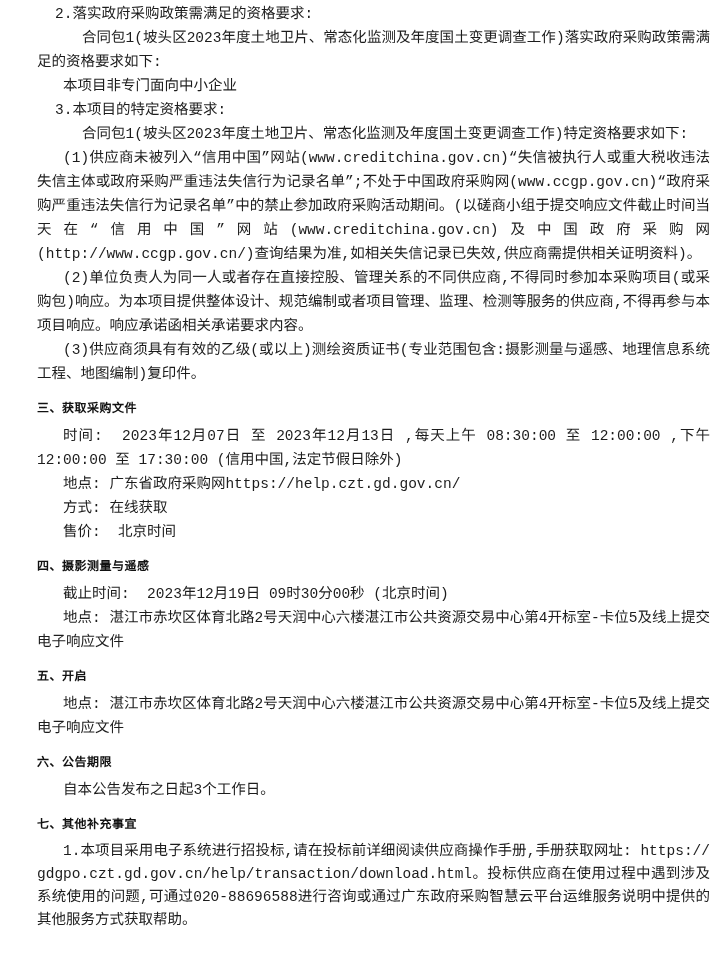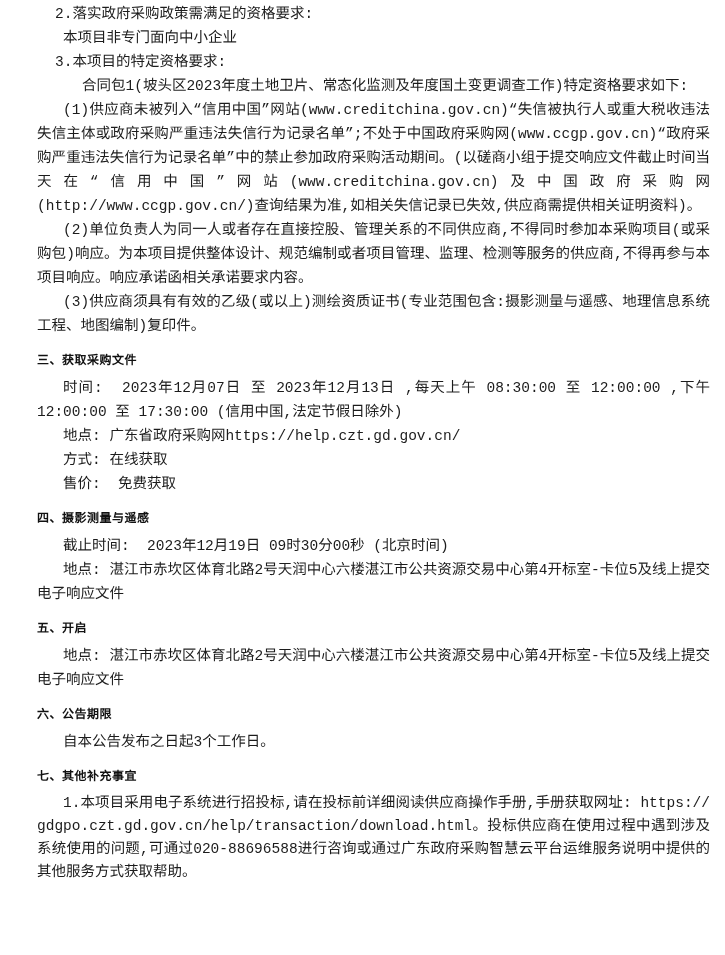--- a/index.html
+++ b/index.html
@@ -54,31 +54,32 @@
     color: #111111;
     letter-spacing: 0.5px;
   }
 </style>
 </head>
 <body>
 
 <div class="page" style="background: rgb(255, 255, 255);">
   <div class="doc" style="color: rgb(28, 28, 28);">
       <div class="blk num">2.落实政府采购政策需满足的资格要求:</div>
+      <div class="blk deep">合同包1(坡头区2023年度土地卫片、常态化监测及年度国土变更调查工作)落实政府采购政策需满足的资格要求如下:</div>
       <div class="blk para">本项目非专门面向中小企业</div>
       <div class="blk num">3.本项目的特定资格要求:</div>
       <div class="blk deep">合同包1(坡头区2023年度土地卫片、常态化监测及年度国土变更调查工作)特定资格要求如下:</div>
       <div class="blk para">(1)供应商未被列入“信用中国”网站(www.creditchina.gov.cn)“失信被执行人或重大税收违法失信主体或政府采购严重违法失信行为记录名单”;不处于中国政府采购网(www.ccgp.gov.cn)“政府采购严重违法失信行为记录名单”中的禁止参加政府采购活动期间。(以磋商小组于提交响应文件截止时间当天在“信用中国”网站(www.creditchina.gov.cn)及中国政府采购网(http://www.ccgp.gov.cn/)查询结果为准,如相关失信记录已失效,供应商需提供相关证明资料)。</div>
       <div class="blk para">(2)单位负责人为同一人或者存在直接控股、管理关系的不同供应商,不得同时参加本采购项目(或采购包)响应。为本项目提供整体设计、规范编制或者项目管理、监理、检测等服务的供应商,不得再参与本项目响应。响应承诺函相关承诺要求内容。</div>
       <div class="blk para">(3)供应商须具有有效的乙级(或以上)测绘资质证书(专业范围包含:摄影测量与遥感、地理信息系统工程、地图编制)复印件。</div>
       <div class="blk heading">三、获取采购文件</div>
       <div class="blk para">时间:  2023年12月07日 至 2023年12月13日 ,每天上午 08:30:00 至 12:00:00 ,下午 12:00:00 至 17:30:00 (信用中国,法定节假日除外)</div>
       <div class="blk para">地点: 广东省政府采购网https://help.czt.gd.gov.cn/</div>
       <div class="blk para">方式: 在线获取</div>
-      <div class="blk para">售价:  免费获取</div>
+      <div class="blk para">售价:  北京时间</div>
       <div class="blk heading">四、摄影测量与遥感</div>
       <div class="blk para">截止时间:  2023年12月19日 09时30分00秒 (北京时间)</div>
       <div class="blk para">地点: 湛江市赤坎区体育北路2号天润中心六楼湛江市公共资源交易中心第4开标室-卡位5及线上提交电子响应文件</div>
       <div class="blk heading">五、开启</div>
       <div class="blk para">地点: 湛江市赤坎区体育北路2号天润中心六楼湛江市公共资源交易中心第4开标室-卡位5及线上提交电子响应文件</div>
       <div class="blk heading">六、公告期限</div>
       <div class="blk para">自本公告发布之日起3个工作日。</div>
       <div class="blk heading">七、其他补充事宜</div>
       <div class="blk para-tight">1.本项目采用电子系统进行招投标,请在投标前详细阅读供应商操作手册,手册获取网址: https://gdgpo.czt.gd.gov.cn/help/transaction/download.html。投标供应商在使用过程中遇到涉及系统使用的问题,可通过020-88696588进行咨询或通过广东政府采购智慧云平台运维服务说明中提供的其他服务方式获取帮助。</div>
     </div>

